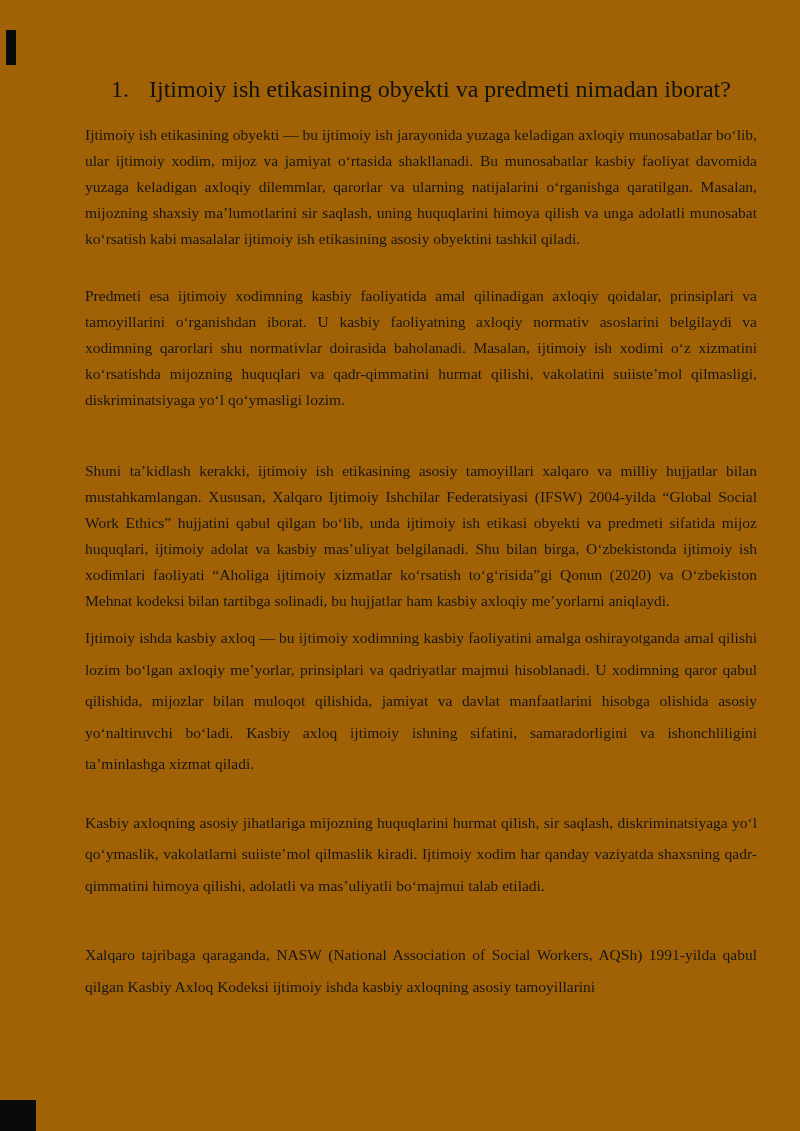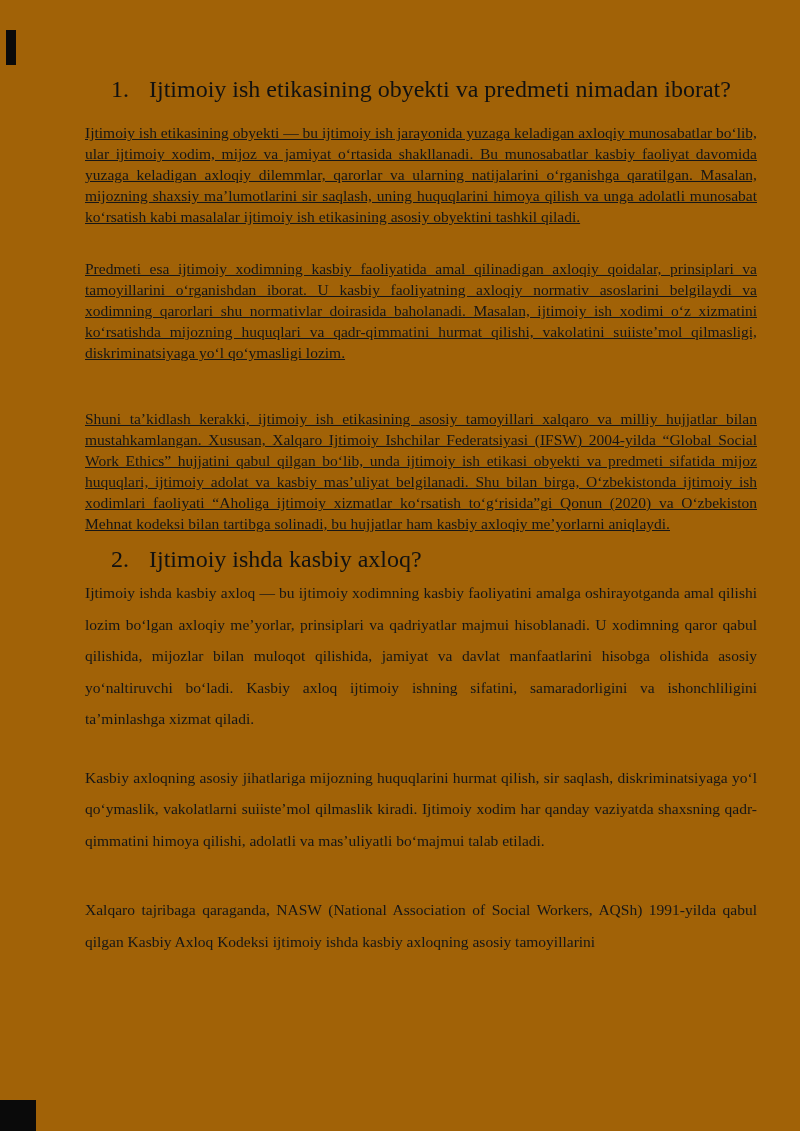--- a/index.html
+++ b/index.html
@@ -36,21 +36,21 @@
   .h1 { max-width: 648px; margin-bottom: 16px; }
   .h2 { margin-top: 7px; margin-bottom: 1px; }
 
   .para {
     font-size: 15.5px;
     text-align: justify;
     margin: 0;
     color: #161616;
     hyphens: none;
   }
-  .lh-single { line-height: 21px; text-decoration: underline; }
+  .lh-single { line-height: 26px; }
   .lh-wide   { line-height: 31.5px; }
 
   .mb-p1 { margin-bottom: 31px; }
   .mb-p2 { margin-bottom: 45px; }
   .mb-p3 { margin-bottom: 8px; }
   .mb-p4 { margin-bottom: 27px; }
   .mb-p5 { margin-bottom: 38px; }
   .mb-p6 { margin-bottom: 0; }
 </style>
 </head>
@@ -64,21 +64,20 @@
   <div class="content">
 
     <h1 class="doc-heading h1"><span class="h-num">1.</span><span>Ijtimoiy ish etikasining obyekti va predmeti nimadan iborat?</span></h1>
 
     <p class="para lh-single mb-p1">Ijtimoiy ish etikasining obyekti — bu ijtimoiy ish jarayonida yuzaga keladigan axloqiy munosabatlar bo‘lib, ular ijtimoiy xodim, mijoz va jamiyat o‘rtasida shakllanadi. Bu munosabatlar kasbiy faoliyat davomida yuzaga keladigan axloqiy dilemmlar, qarorlar va ularning natijalarini o‘rganishga qaratilgan. Masalan, mijozning shaxsiy ma’lumotlarini sir saqlash, uning huquqlarini himoya qilish va unga adolatli munosabat ko‘rsatish kabi masalalar ijtimoiy ish etikasining asosiy obyektini tashkil qiladi.</p>
 
     <p class="para lh-single mb-p2">Predmeti esa ijtimoiy xodimning kasbiy faoliyatida amal qilinadigan axloqiy qoidalar, prinsiplari va tamoyillarini o‘rganishdan iborat. U kasbiy faoliyatning axloqiy normativ asoslarini belgilaydi va xodimning qarorlari shu normativlar doirasida baholanadi. Masalan, ijtimoiy ish xodimi o‘z xizmatini ko‘rsatishda mijozning huquqlari va qadr-qimmatini hurmat qilishi, vakolatini suiiste’mol qilmasligi, diskriminatsiyaga yo‘l qo‘ymasligi lozim.</p>
 
     <p class="para lh-single mb-p3">Shuni ta’kidlash kerakki, ijtimoiy ish etikasining asosiy tamoyillari xalqaro va milliy hujjatlar bilan mustahkamlangan. Xususan, Xalqaro Ijtimoiy Ishchilar Federatsiyasi (IFSW) 2004-yilda “Global Social Work Ethics” hujjatini qabul qilgan bo‘lib, unda ijtimoiy ish etikasi obyekti va predmeti sifatida mijoz huquqlari, ijtimoiy adolat va kasbiy mas’uliyat belgilanadi. Shu bilan birga, O‘zbekistonda ijtimoiy ish xodimlari faoliyati “Aholiga ijtimoiy xizmatlar ko‘rsatish to‘g‘risida”gi Qonun (2020) va O‘zbekiston Mehnat kodeksi bilan tartibga solinadi, bu hujjatlar ham kasbiy axloqiy me’yorlarni aniqlaydi.</p>
 
-    <h2 class="doc-heading h2"><span class="h-num">2.</span><span>Ijtimoiy ishda kasbiy axloq?</span></h2>
 
     <p class="para lh-wide mb-p4">Ijtimoiy ishda kasbiy axloq — bu ijtimoiy xodimning kasbiy faoliyatini amalga oshirayotganda amal qilishi lozim bo‘lgan axloqiy me’yorlar, prinsiplari va qadriyatlar majmui hisoblanadi. U xodimning qaror qabul qilishida, mijozlar bilan muloqot qilishida, jamiyat va davlat manfaatlarini hisobga olishida asosiy yo‘naltiruvchi bo‘ladi. Kasbiy axloq ijtimoiy ishning sifatini, samaradorligini va ishonchliligini ta’minlashga xizmat qiladi.</p>
 
     <p class="para lh-wide mb-p5">Kasbiy axloqning asosiy jihatlariga mijozning huquqlarini hurmat qilish, sir saqlash, diskriminatsiyaga yo‘l qo‘ymaslik, vakolatlarni suiiste’mol qilmaslik kiradi. Ijtimoiy xodim har qanday vaziyatda shaxsning qadr-qimmatini himoya qilishi, adolatli va mas’uliyatli bo‘majmui talab etiladi.</p>
 
     <p class="para lh-wide mb-p6">Xalqaro tajribaga qaraganda, NASW (National Association of Social Workers, AQSh) 1991-yilda qabul qilgan Kasbiy Axloq Kodeksi ijtimoiy ishda kasbiy axloqning asosiy tamoyillarini</p>
 
   </div>
 </div>
 

